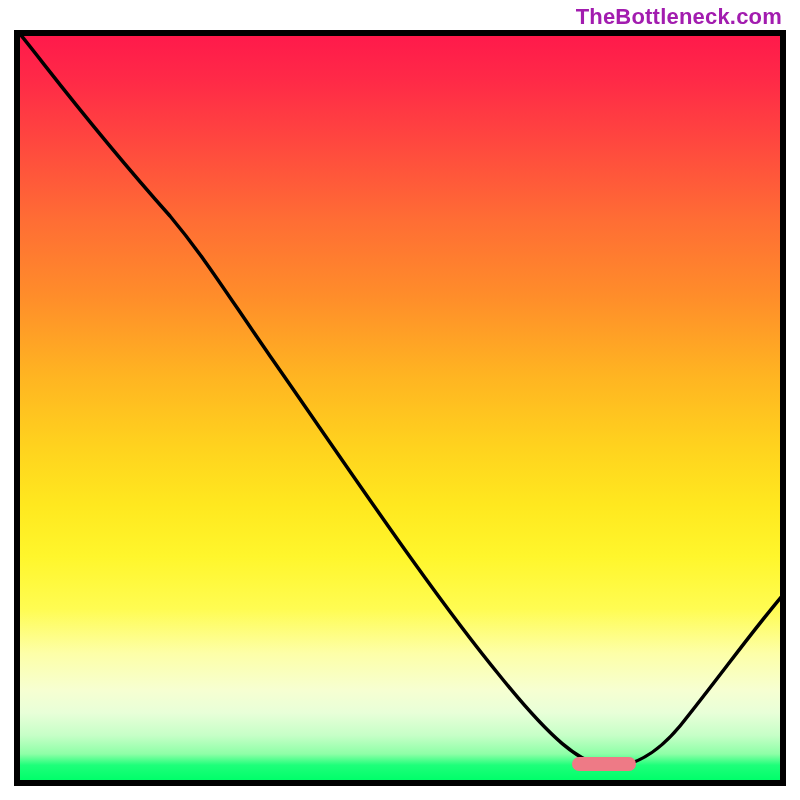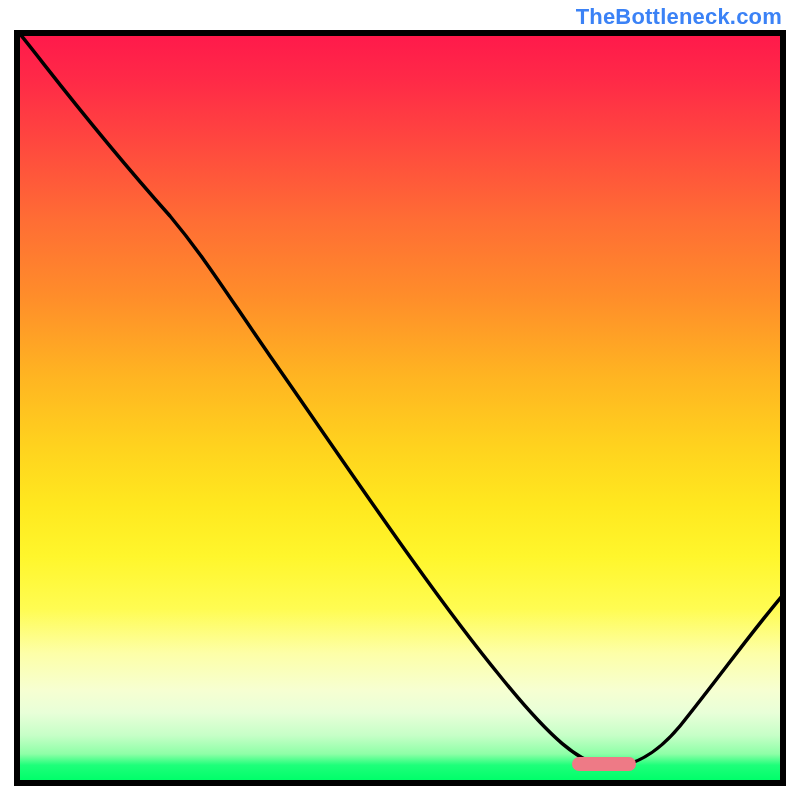--- a/index.html
+++ b/index.html
@@ -10,21 +10,21 @@
     position: relative;
     overflow: hidden;
     font-family: Arial, sans-serif;
   }
   .watermark {
     position: absolute;
     top: 4px;
     right: 18px;
     font-size: 22px;
     font-weight: bold;
-    color: #3b82f6;
+    color: #a21caf;
     letter-spacing: 0.2px;
     z-index: 10;
   }
   .frame {
     position: absolute;
     left: 14px;
     top: 30px;
     width: 772px;
     height: 756px;
     border: 6px solid #000000;

